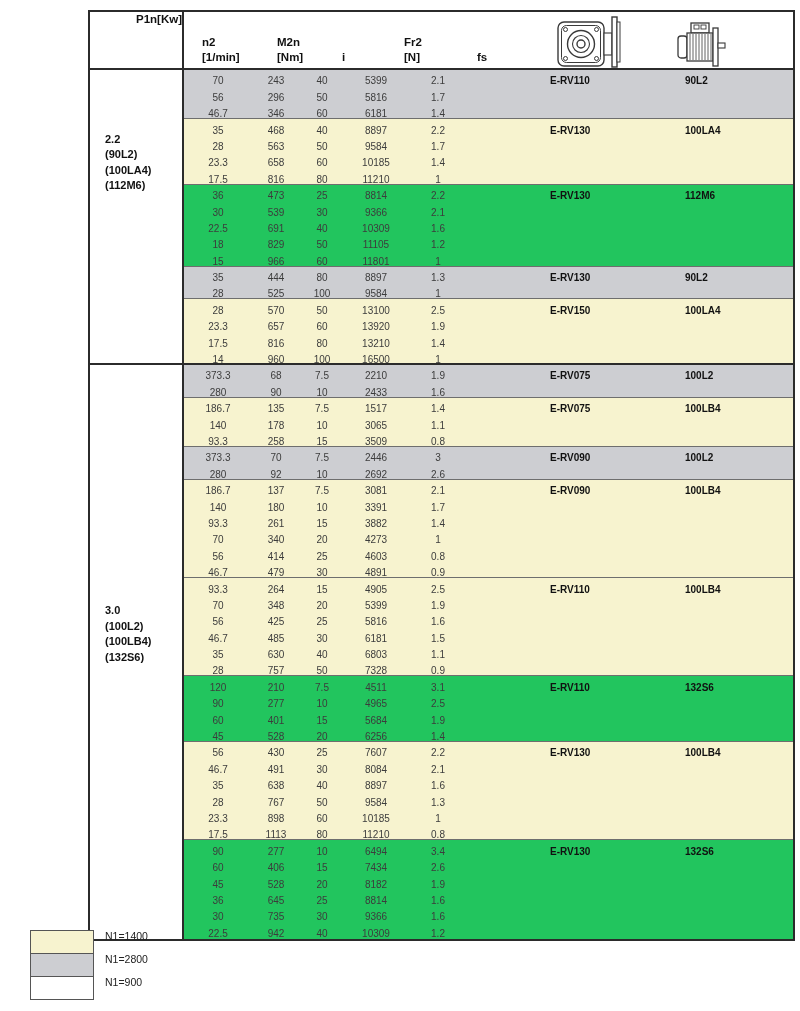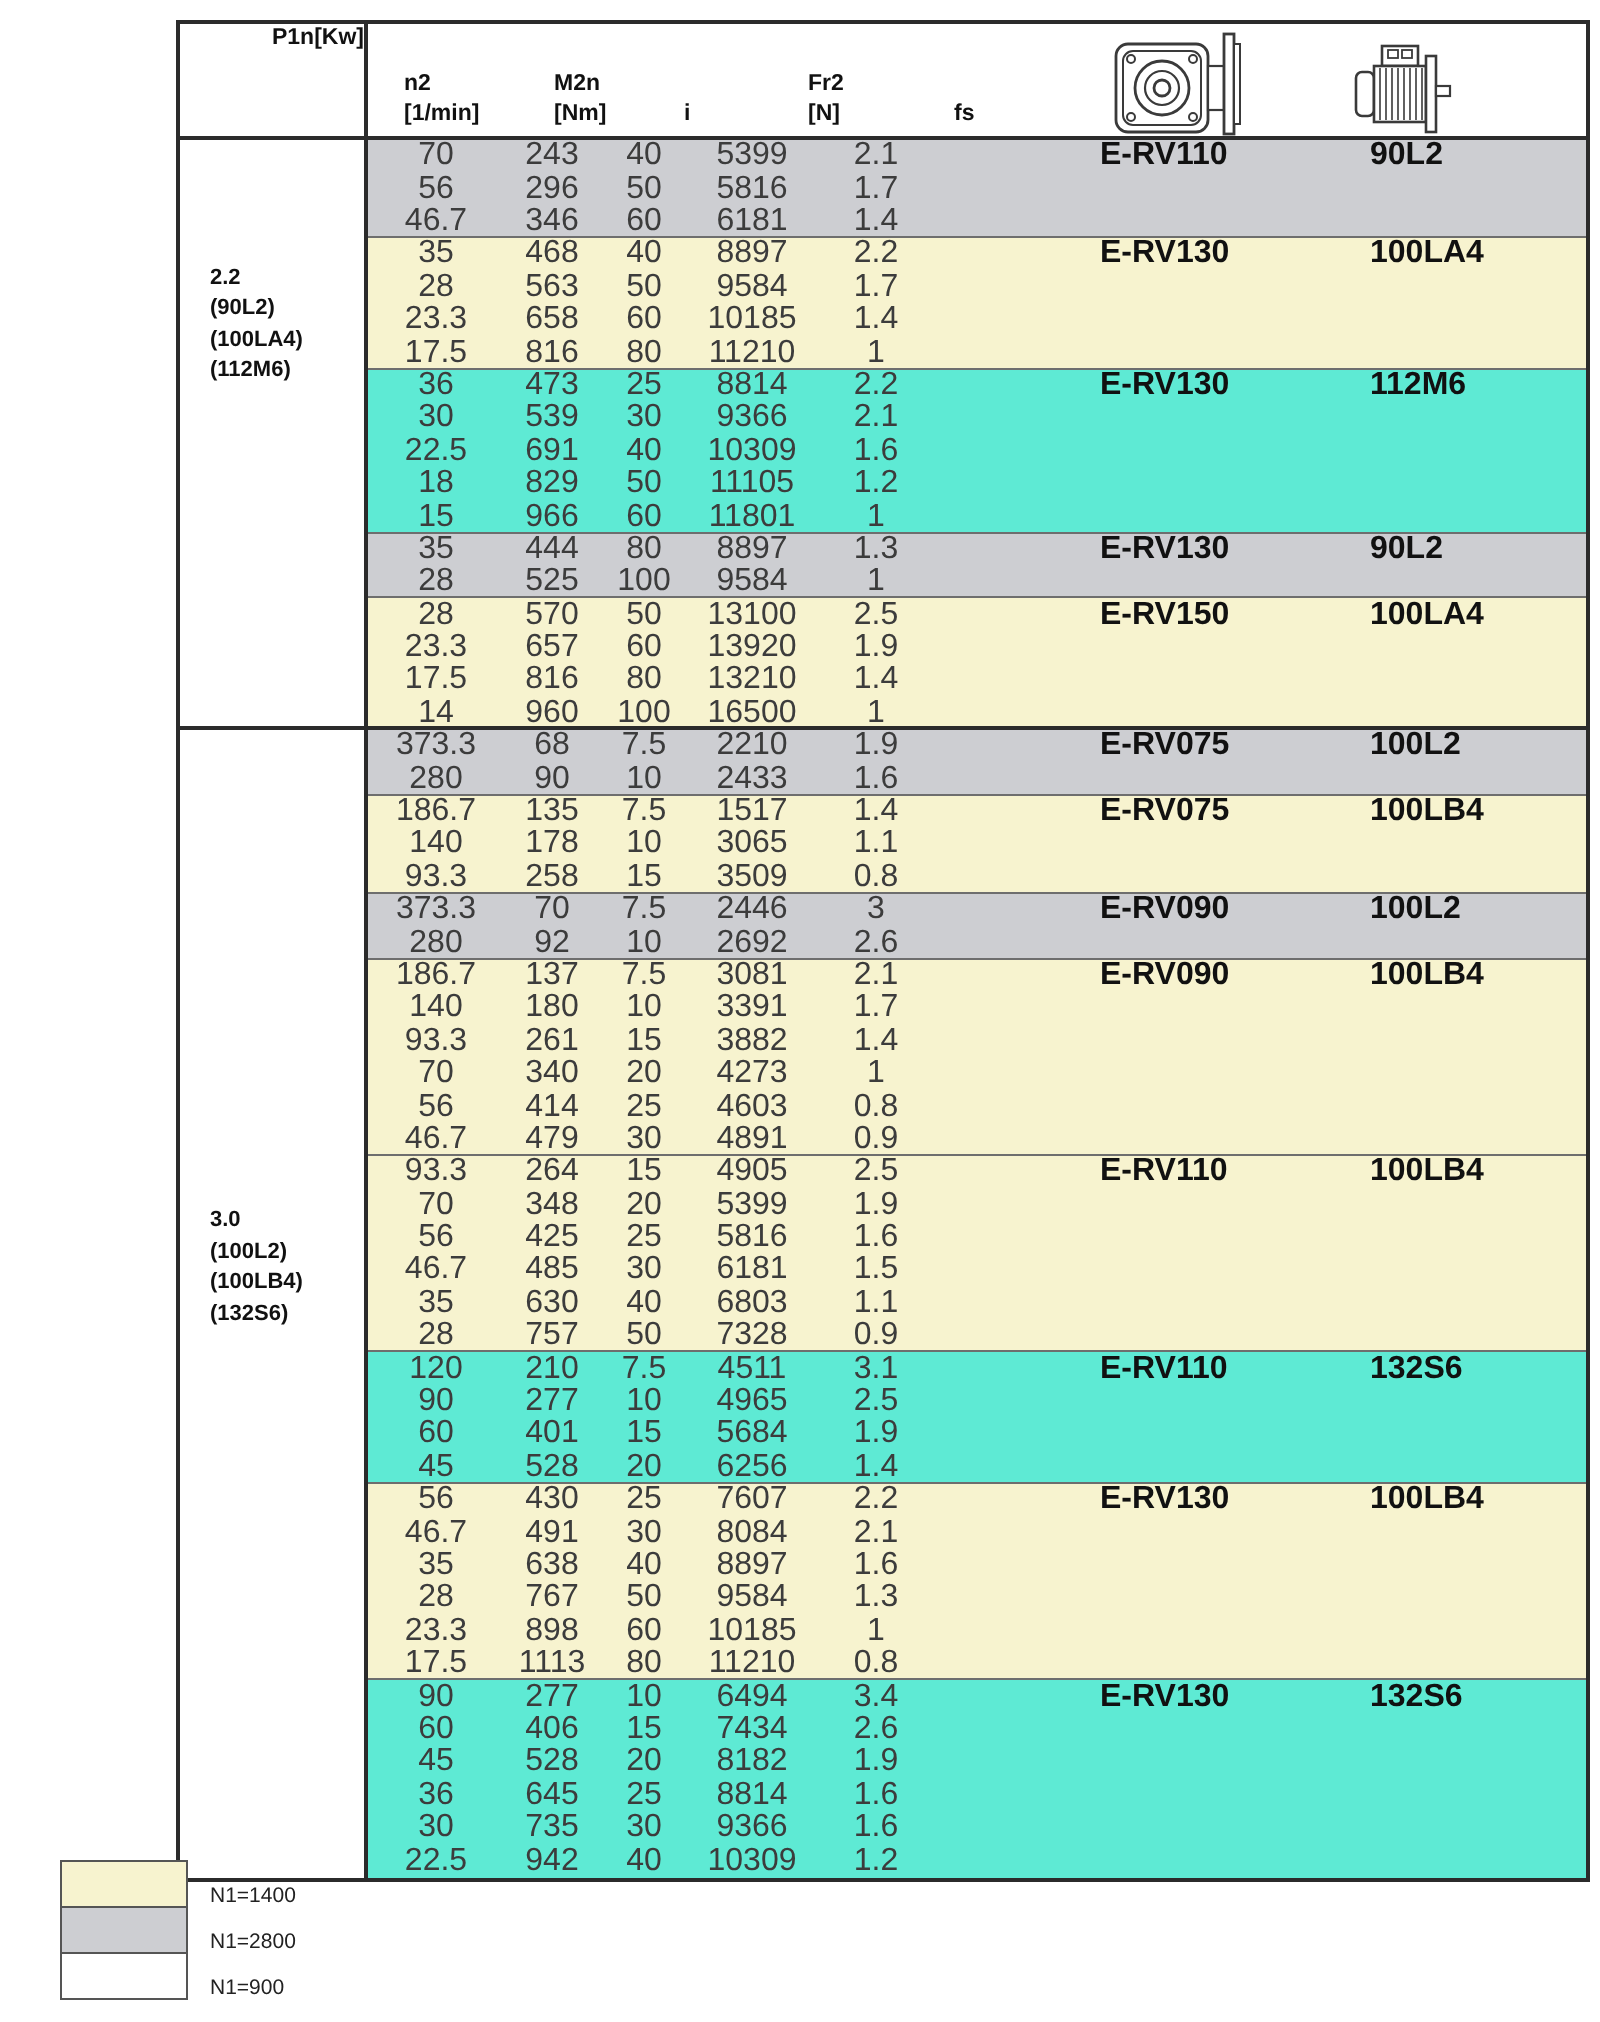--- a/index.html
+++ b/index.html
@@ -27,35 +27,35 @@
   .data-header .hcell { line-height:15px; white-space:nowrap; }
   .h-n2  { width:68px; padding-left:18px; }
   .h-m2n { width:48px; padding-left:25px; }
   .h-i   { width:44px; padding-left:42px; }
   .h-fr2 { width:64px; padding-left:60px; }
   .h-fs  { width:60px; padding-left:69px; }
   .hdr-icon { position:absolute; }
   .icon-gearbox { left:372px; top:4px; }
   .icon-motor   { left:492px; top:9px; }
 
-  .row { height:16.4px; display:flex; align-items:center; font-size:16px; color:#3c3c3c; }
+  .row { height:16.4px; display:flex; align-items:flex-end; font-size:10px; color:#3c3c3c; }
   .cell { text-align:center; white-space:nowrap; }
   .c0 { width:68px; } .c1 { width:48px; } .c2 { width:44px; } .c3 { width:64px; } .c4 { width:60px; }
   .cell-gearbox { width:164px; text-align:left; padding-left:82px; font-weight:bold; color:#111; }
   .cell-motor   { flex:1; text-align:left; padding-left:53px; font-weight:bold; color:#111; }
 
   .group:not(:first-child) { box-shadow:0 -1px 0 #6e6e6e; }
   .section-rows.sec-divider { box-shadow:0 -2px 0 #2b2b2b; }
   .band-n1_1400 { background:#f7f3cf; }
   .band-n1_2800 { background:#cdced2; }
-  .band-n1_900  { background:#5eead4; }
+  .band-n1_900  { background:#22c55e; }
 
   
   .legend { position:absolute; left:30px; top:930px; }
-  .legend-item { display:flex; align-items:flex-end; height:24px; margin-top:-1px; }
+  .legend-item { display:flex; align-items:flex-start; height:24px; margin-top:-1px; }
   .legend-item:first-child { margin-top:0; }
   .swatch { width:64px; height:24px; border:1px solid #555; flex:none; }
   .legend-label { margin-left:11px; font-size:10.5px; color:#222; white-space:nowrap; }
 
   svg { display:block; }
 </style>
 </head>
 <body>
 
 <div class="table-wrap">

